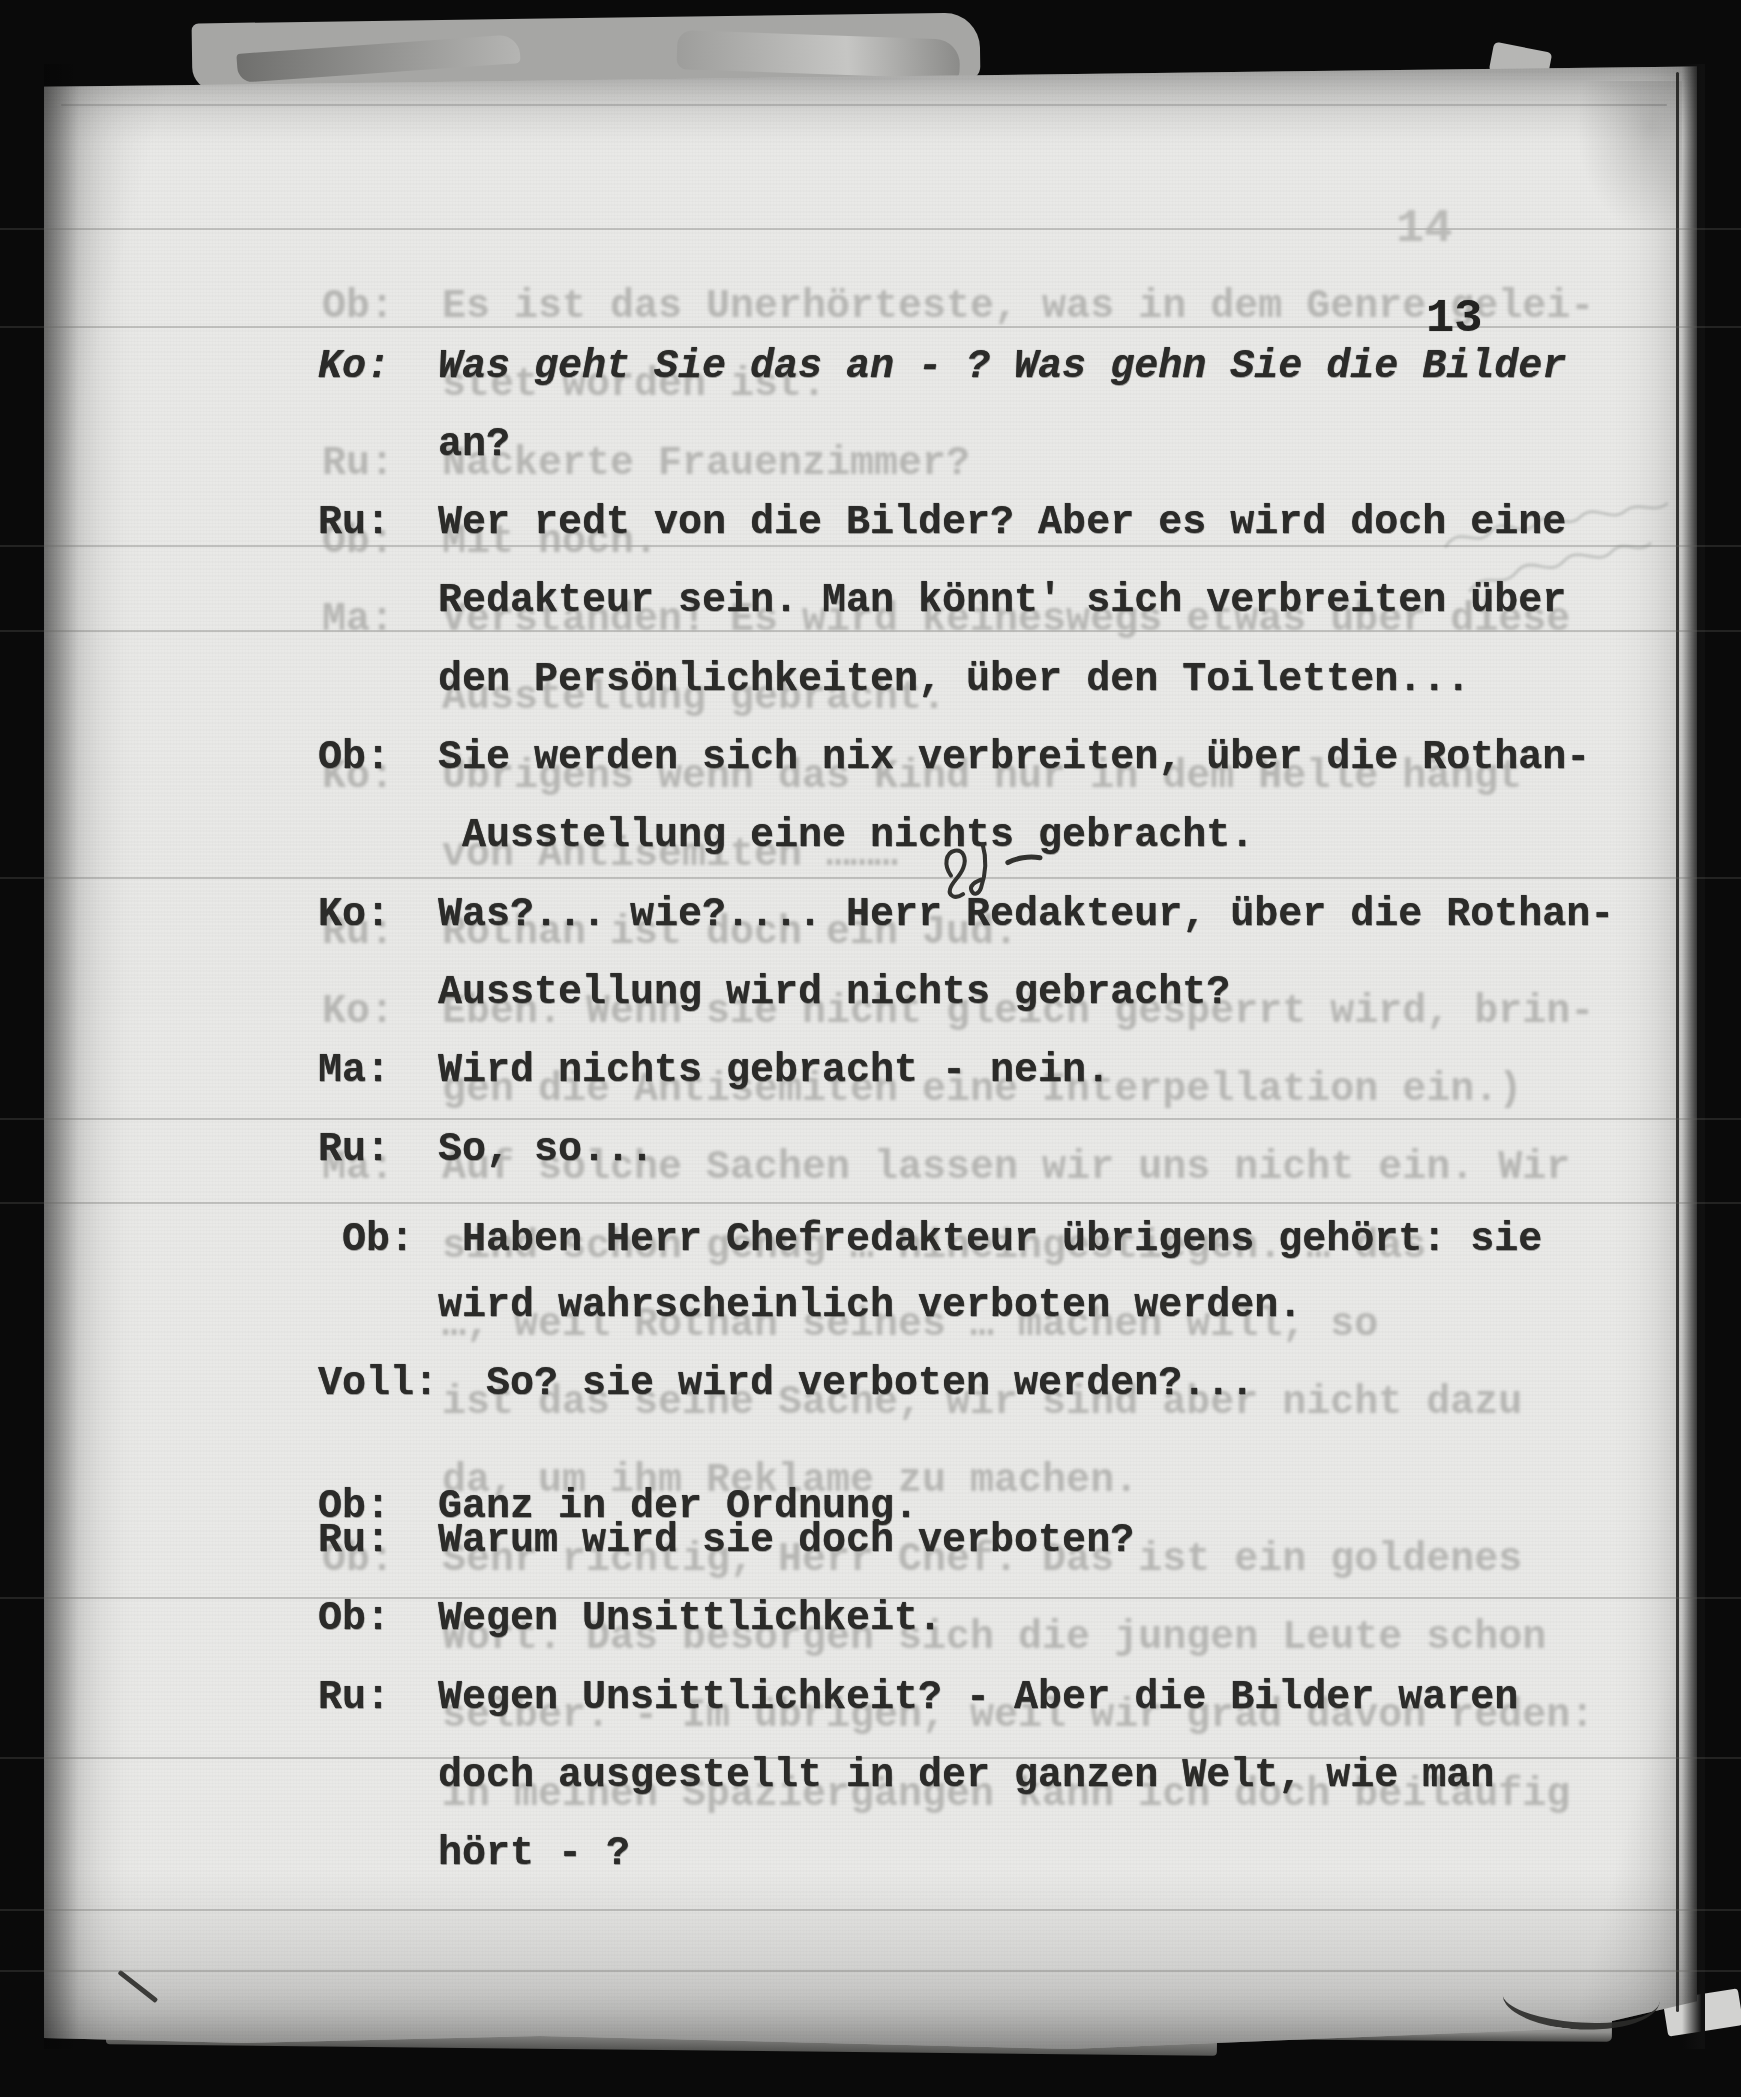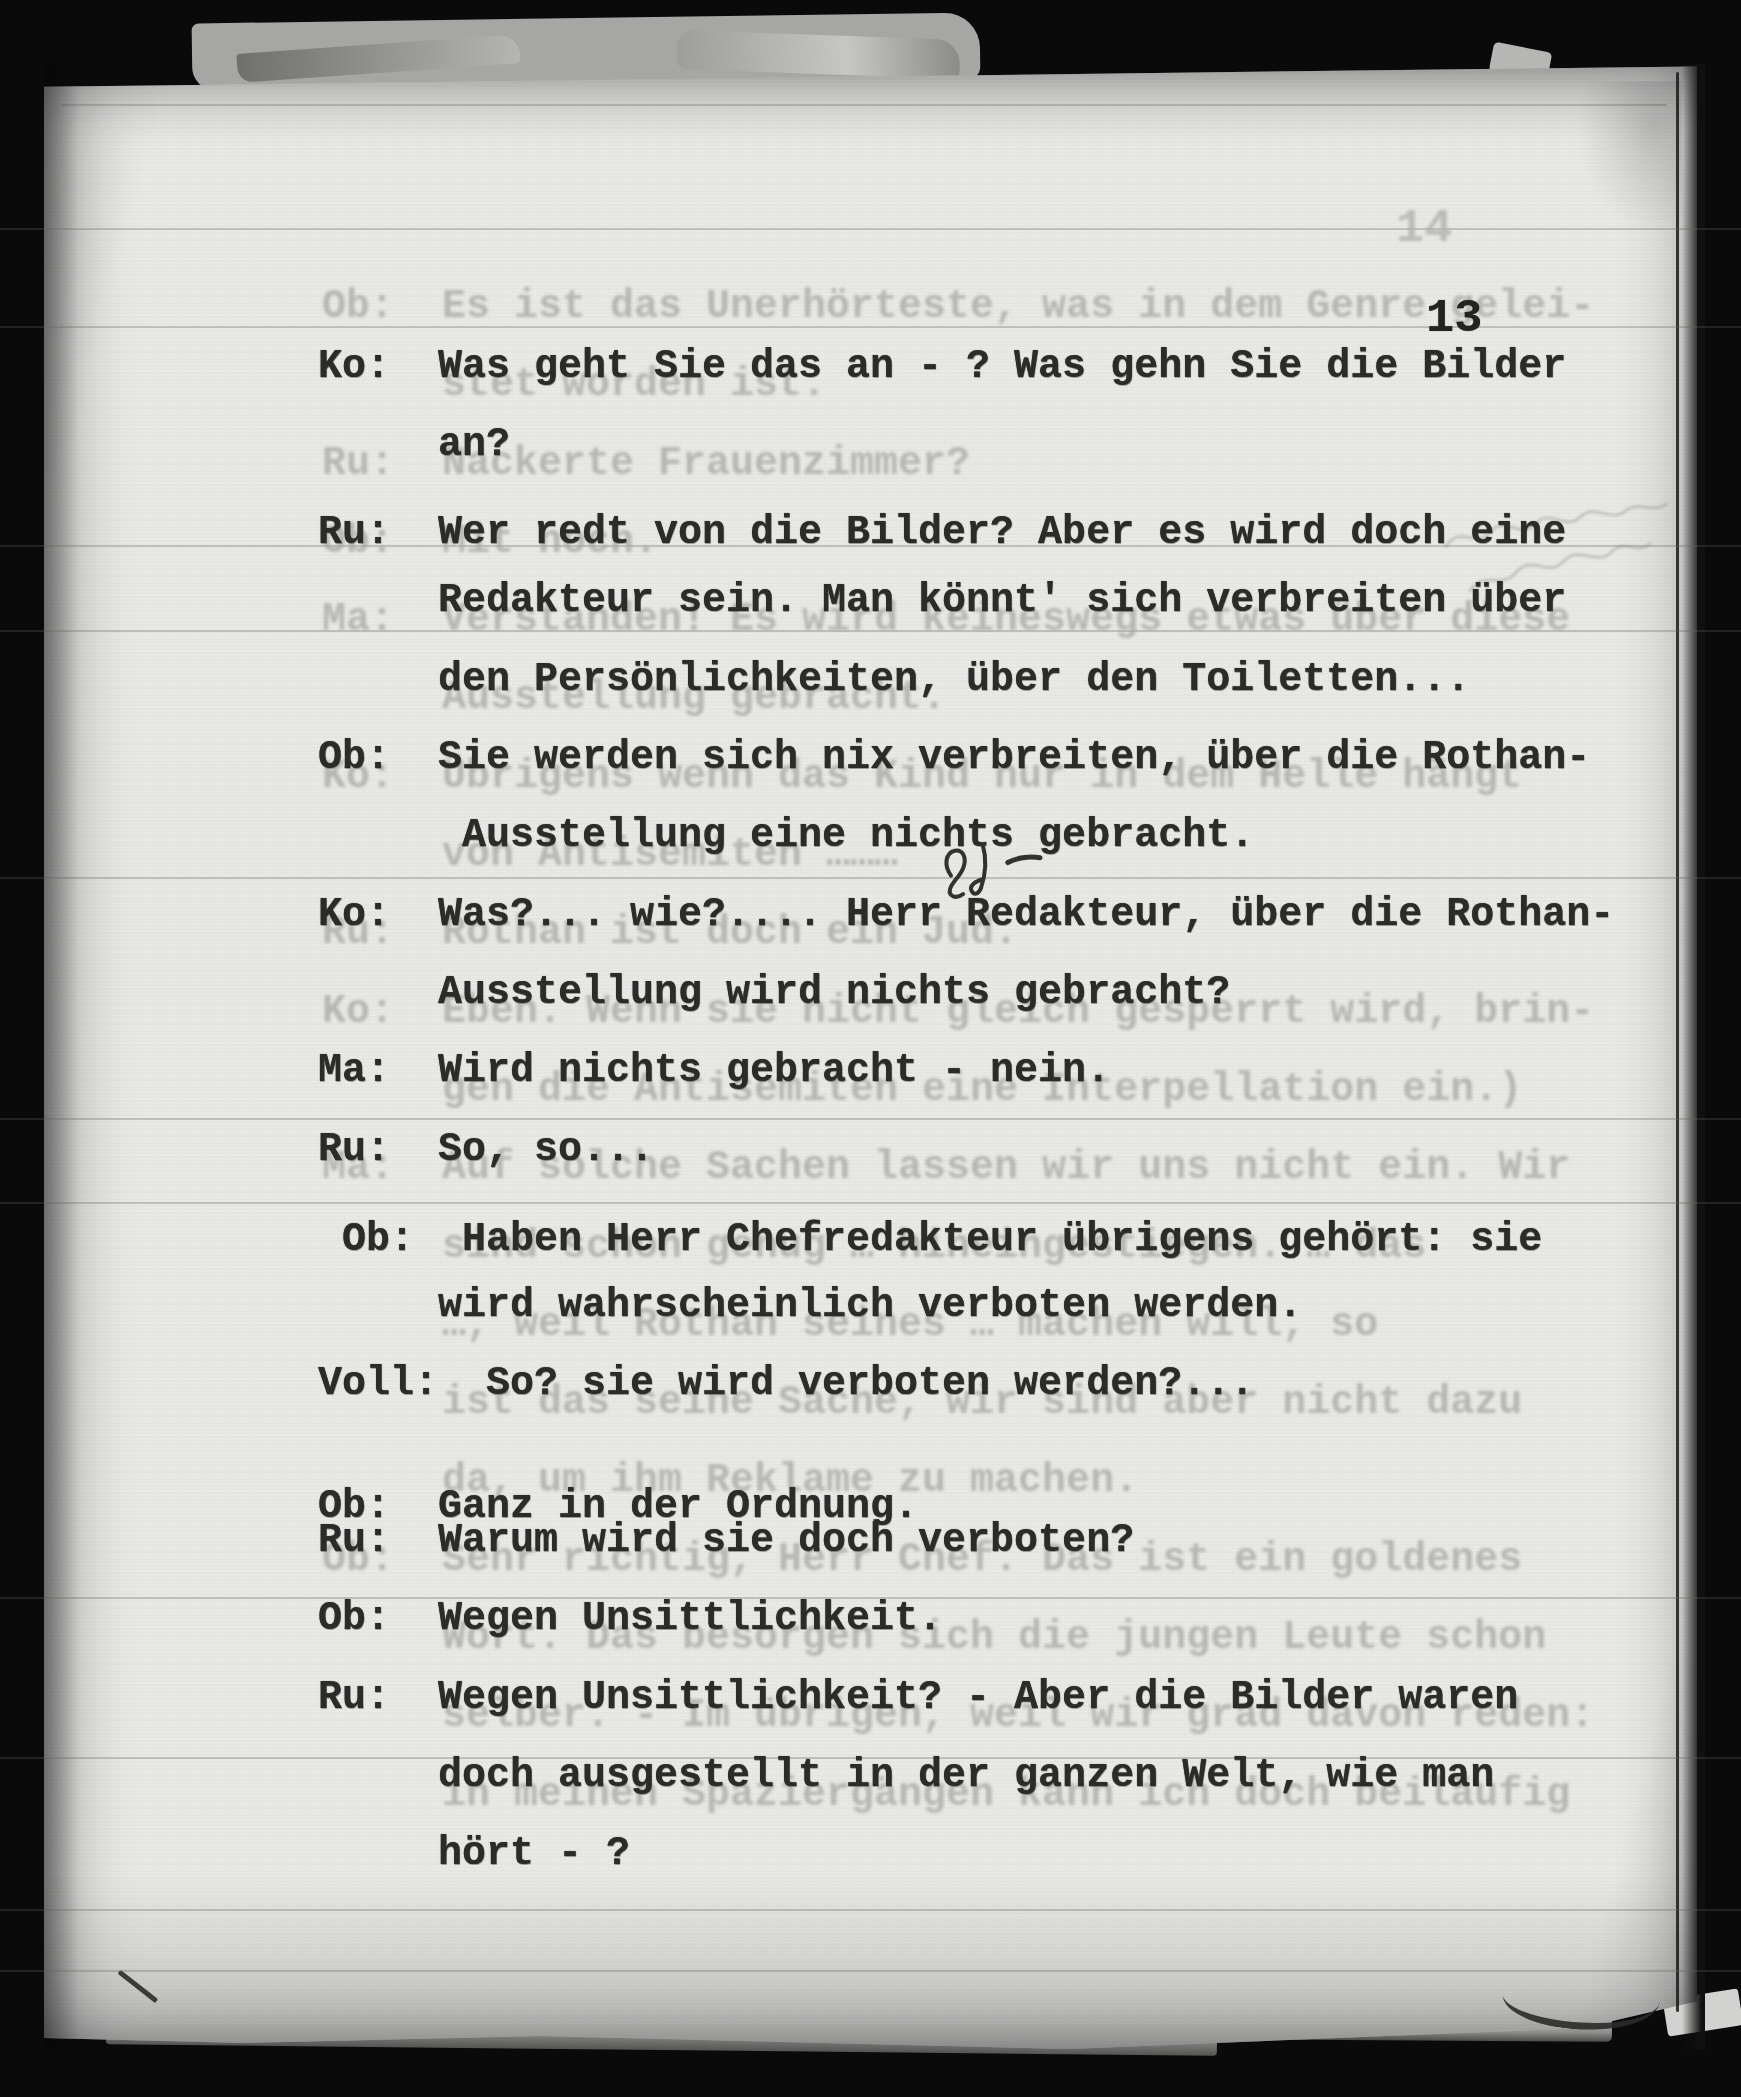--- a/index.html
+++ b/index.html
@@ -128,23 +128,23 @@
     <div class="ghost-line" style="top: 1305px;">     …, weil Rothan seines … machen will, so</div>
     <div class="ghost-line" style="top: 1383px;">     ist das seine Sache, wir sind aber nicht dazu</div>
     <div class="ghost-line" style="top: 1461px;">     da, um ihm Reklame zu machen.</div>
     <div class="ghost-line" style="top: 1540px;">Ob:  Sehr richtig, Herr Chef. Das ist ein goldenes</div>
     <div class="ghost-line" style="top: 1618px;">     Wort. Das besorgen sich die jungen Leute schon</div>
     <div class="ghost-line" style="top: 1696px;">     selber. - Im übrigen, weil wir grad davon reden:</div>
     <div class="ghost-line" style="top: 1775px;">     in meinen Spaziergängen kann ich doch beiläufig</div>
   </div>
 
 <div>
-    <div class="typed-line" style="top: 347px;">Ko:  Was geht Sie das an - ? Was gehn Sie die Bilder</div>
+    <div class="typed-line" style="top: 347px; font-style: italic;">Ko:  Was geht Sie das an - ? Was gehn Sie die Bilder</div>
     <div class="typed-line" style="top: 425px;">     an?</div>
-    <div class="typed-line" style="top: 503px; margin-top: 10px;">Ru:  Wer redt von die Bilder? Aber es wird doch eine</div>
+    <div class="typed-line" style="top: 503px;">Ru:  Wer redt von die Bilder? Aber es wird doch eine</div>
     <div class="typed-line" style="top: 581px;">     Redakteur sein. Man könnt' sich verbreiten über</div>
     <div class="typed-line" style="top: 660px;">     den Persönlichkeiten, über den Toiletten...</div>
     <div class="typed-line" style="top: 738px;">Ob:  Sie werden sich nix verbreiten, über die Rothan-</div>
     <div class="typed-line" style="top: 816px;">      Ausstellung eine nichts gebracht.</div>
     <div class="typed-line" style="top: 895px;">Ko:  Was?... wie?.... Herr Redakteur, über die Rothan-</div>
     <div class="typed-line" style="top: 973px;">     Ausstellung wird nichts gebracht?</div>
     <div class="typed-line" style="top: 1051px;">Ma:  Wird nichts gebracht - nein.</div>
     <div class="typed-line" style="top: 1130px;">Ru:  So, so...</div>
     <div class="typed-line" style="top: 1220px;"> Ob:  Haben Herr Chefredakteur übrigens gehört: sie</div>
     <div class="typed-line" style="top: 1286px; text-align: right;">     wird wahrscheinlich verboten werden.</div>

